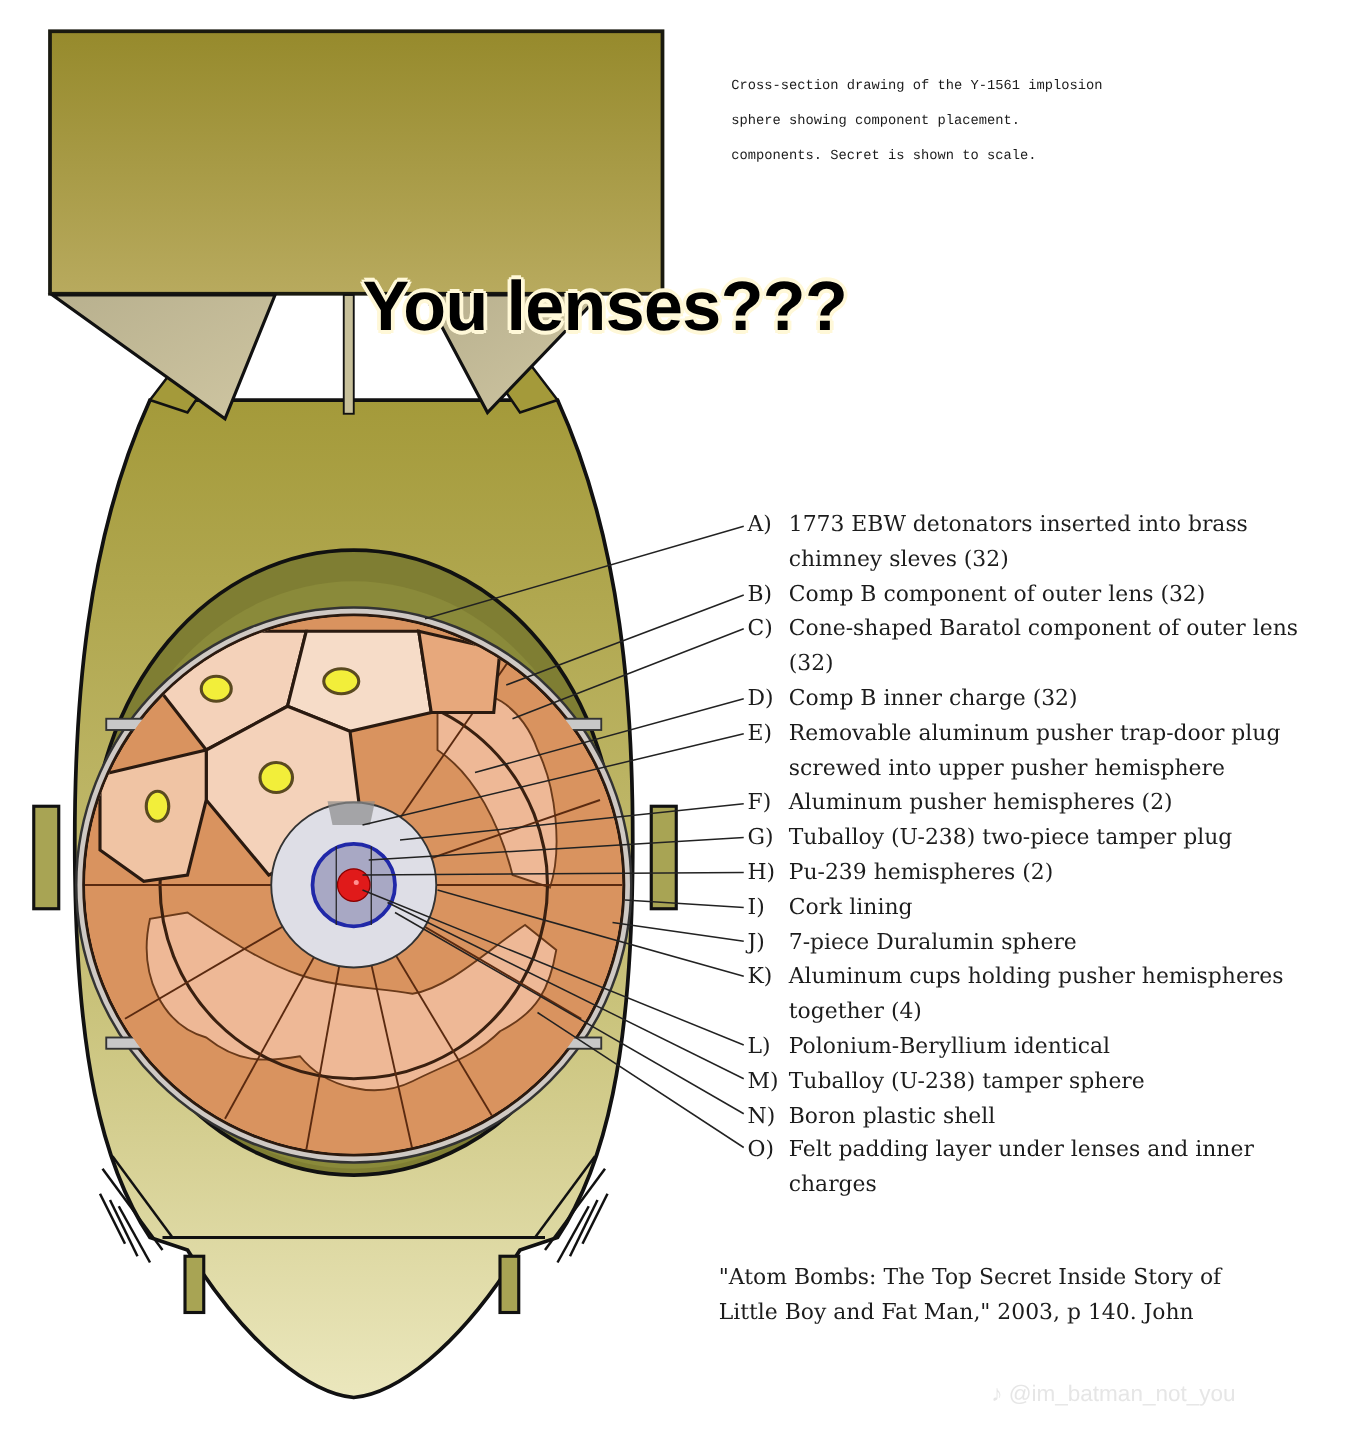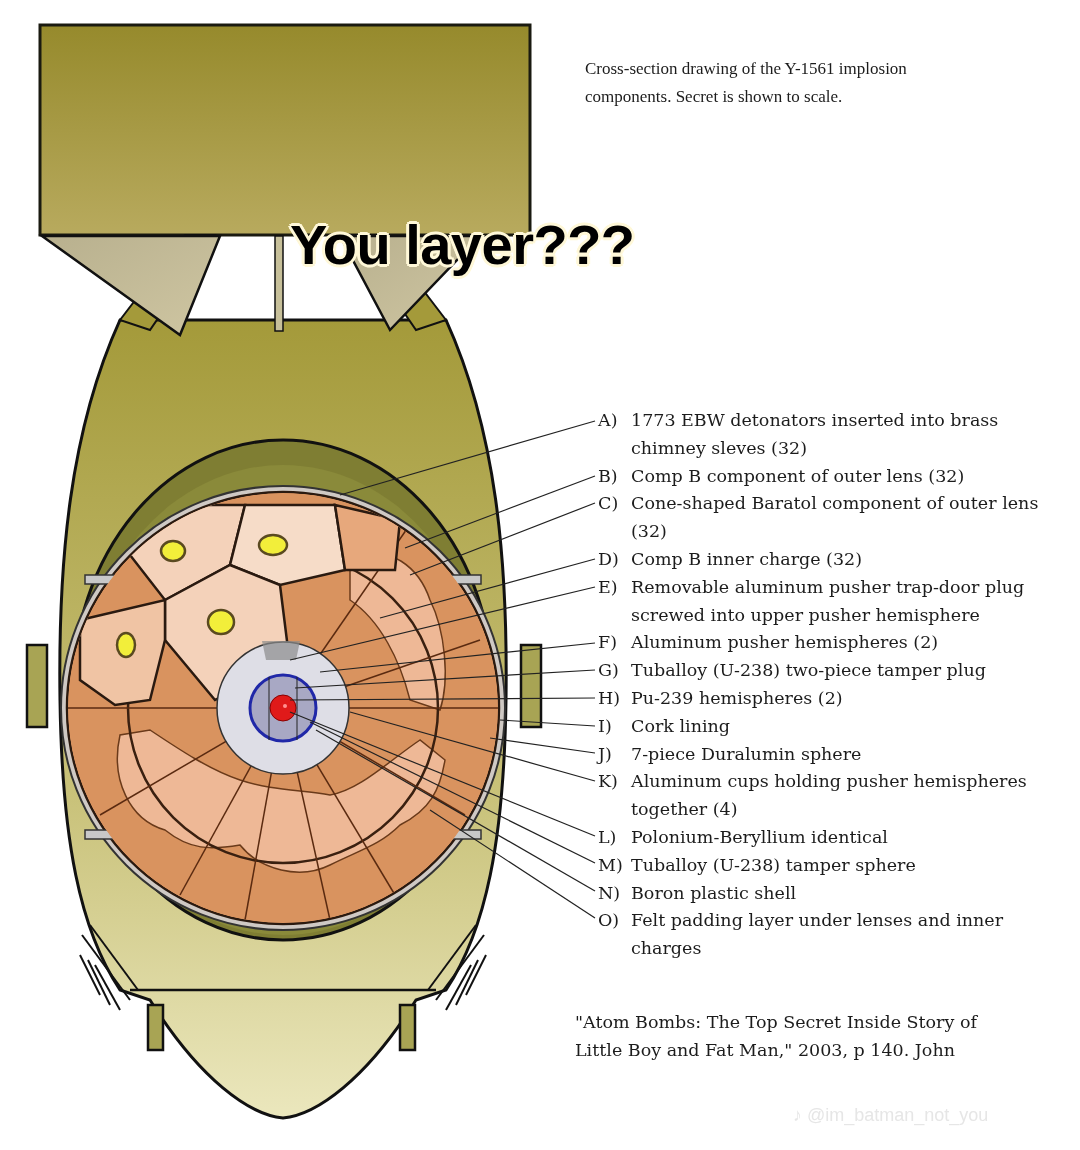--- a/index.html
+++ b/index.html
@@ -1,20 +1,20 @@
 <!DOCTYPE html>
 <html><head>
 <meta charset="utf-8">
 <style>
   html, body { margin:0; padding:0; background:#ffffff; }
   body { width:1080px; height:1150px; position:relative; overflow:hidden; font-family:"Liberation Serif", serif; }
   #diagram { position:absolute; left:0; top:0; width:1080px; height:1150px; }
   .caption {
     position:absolute; left:585px; top:55px; width:470px;
-    font-family:Liberation Serif, serif; font-size:17px; line-height:28px; color:#1c1c1c;
+    font-family:Liberation Mono, monospace; font-size:11px; line-height:28px; color:#1c1c1c;
   }
   .caption div { white-space:nowrap; }
   .meme {
     position:absolute; left:290px; top:212px;
     font-family:"Liberation Sans", sans-serif; font-weight:bold; font-size:56px; color:#000;
     letter-spacing:-0.5px;
     text-shadow: 0 0 3px #fff8d8, 2px 2px 0 #fff8d8, -2px -2px 0 #fff8d8, 2px -2px 0 #fff8d8, -2px 2px 0 #fff8d8, 0 3px 0 #fff8d8, 3px 0 0 #fff8d8, -3px 0 0 #fff8d8, 0 -3px 0 #fff8d8;
     white-space:nowrap;
   }
   .legend {
@@ -162,24 +162,25 @@
     <line x1="595" y1="781" x2="350" y2="712"></line>
     <line x1="595" y1="836" x2="290" y2="712"></line>
     <line x1="595" y1="863" x2="310" y2="722"></line>
     <line x1="595" y1="891" x2="316" y2="730"></line>
     <line x1="595" y1="918" x2="430" y2="810"></line>
   </g>
 </svg>
 
 <div class="caption">
   <div>Cross-section drawing of the Y-1561 implosion</div>
+  <div>sphere showing component placement.</div>
   <div>components.  Secret is shown to scale.</div>
 </div>
 
-<div class="meme">You layer???</div>
+<div class="meme">You lenses???</div>
 
 <div class="legend">
   <div class="item">
       <span class="letter">A)</span>
       <span class="text">1773 EBW detonators inserted into brass chimney sleves (32)</span>
     </div>
   <div class="item">
       <span class="letter">B)</span>
       <span class="text">Comp B component of outer lens (32)</span>
     </div>

